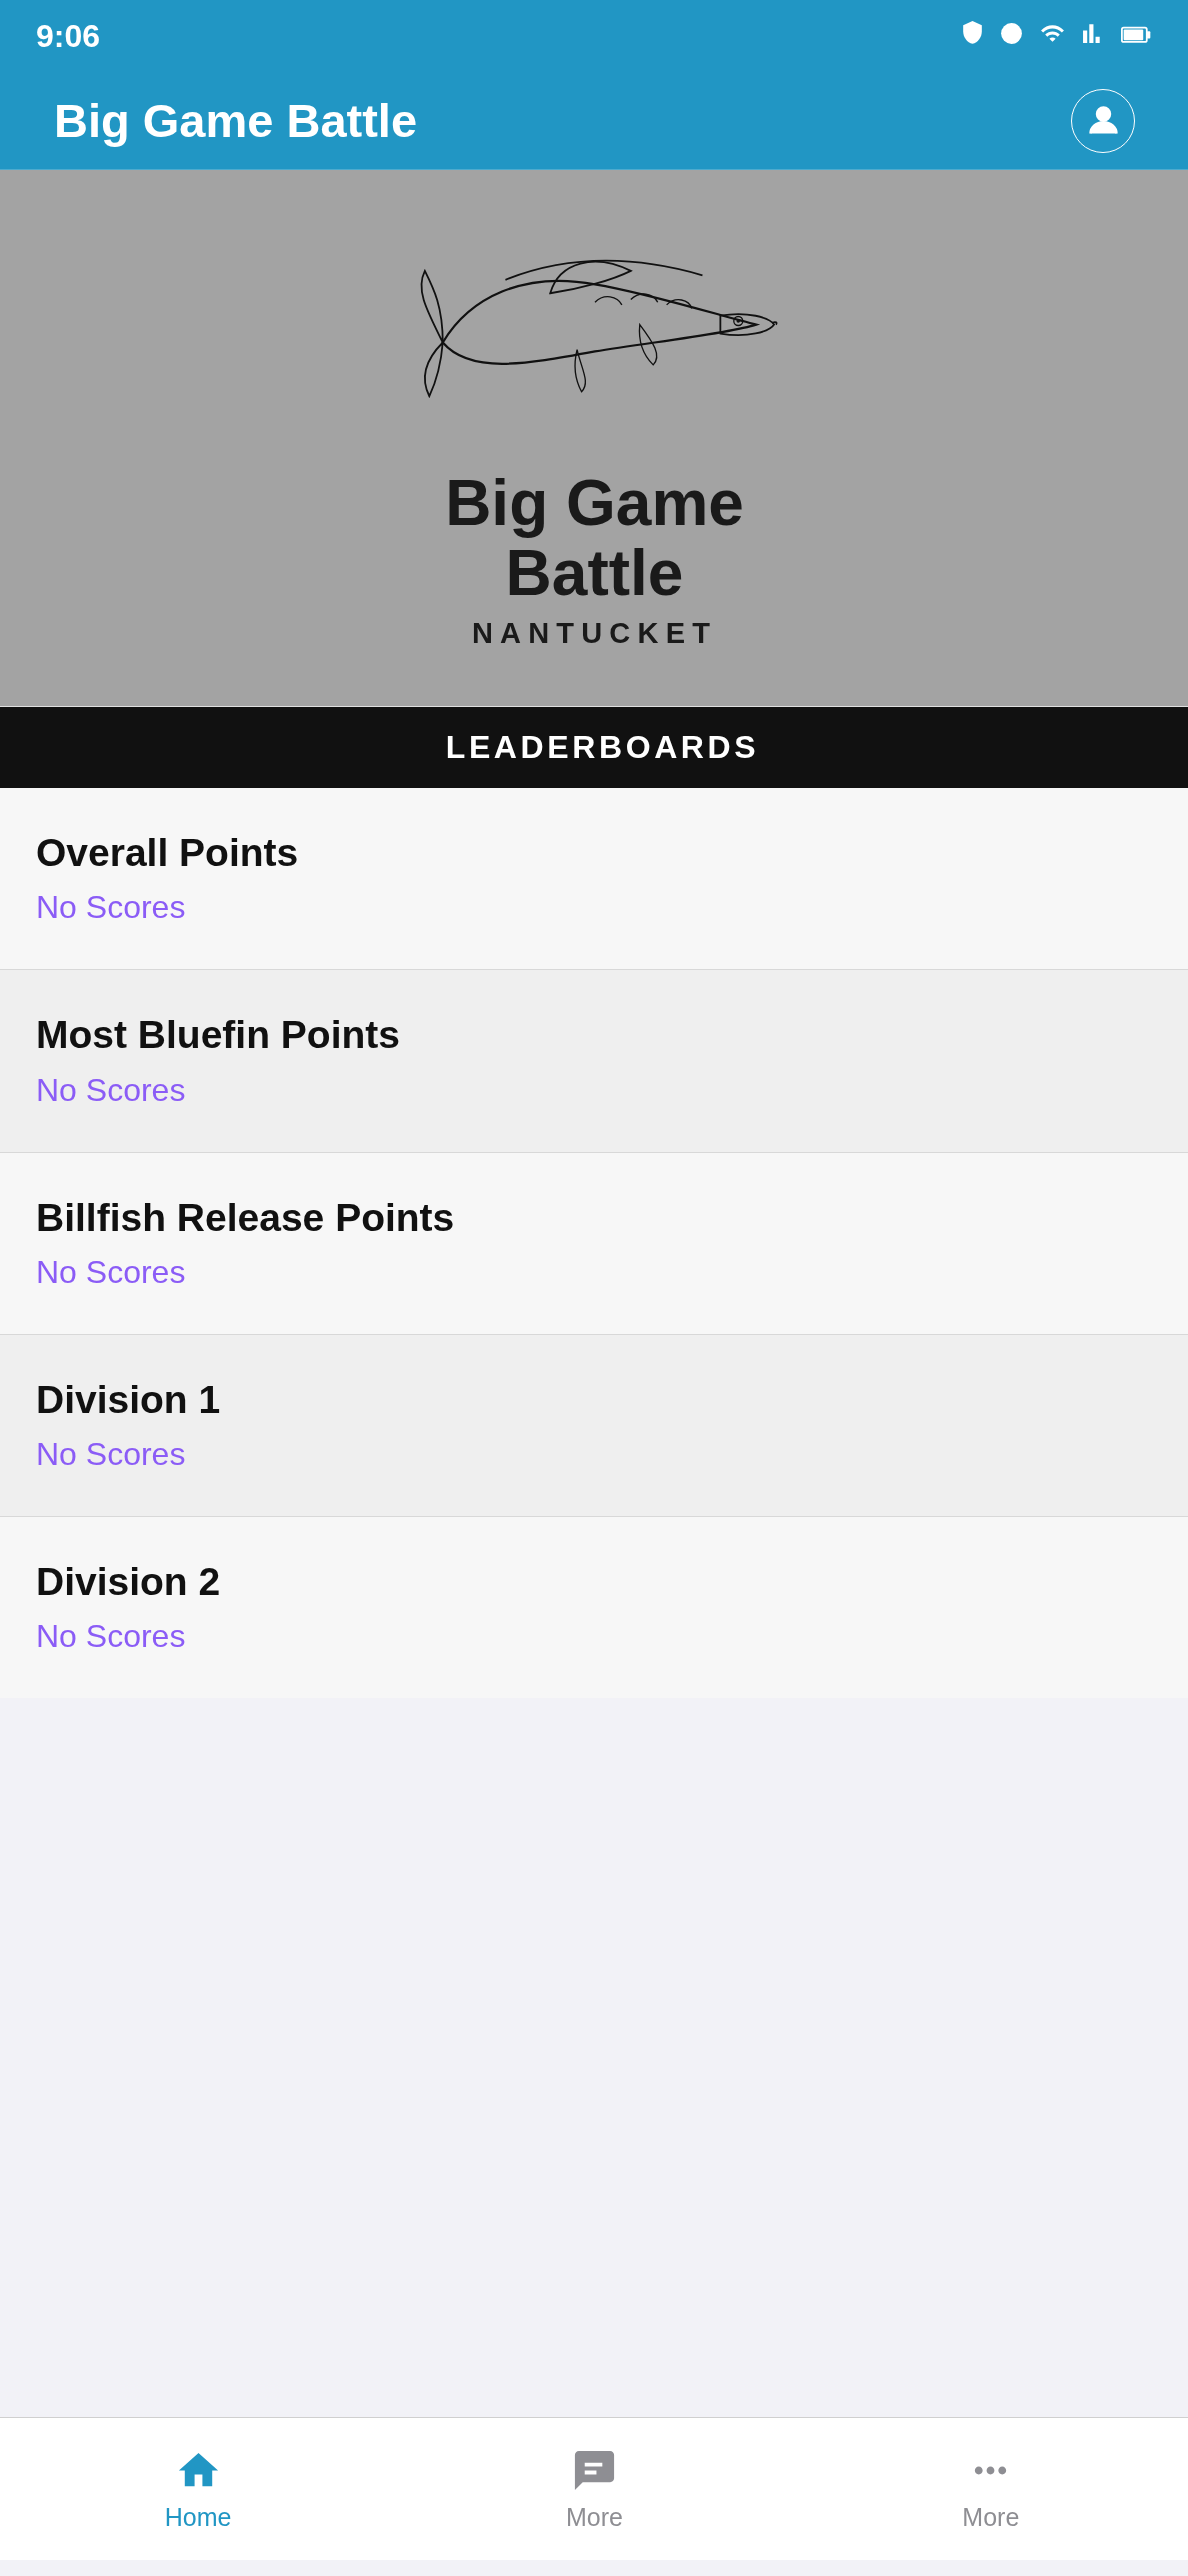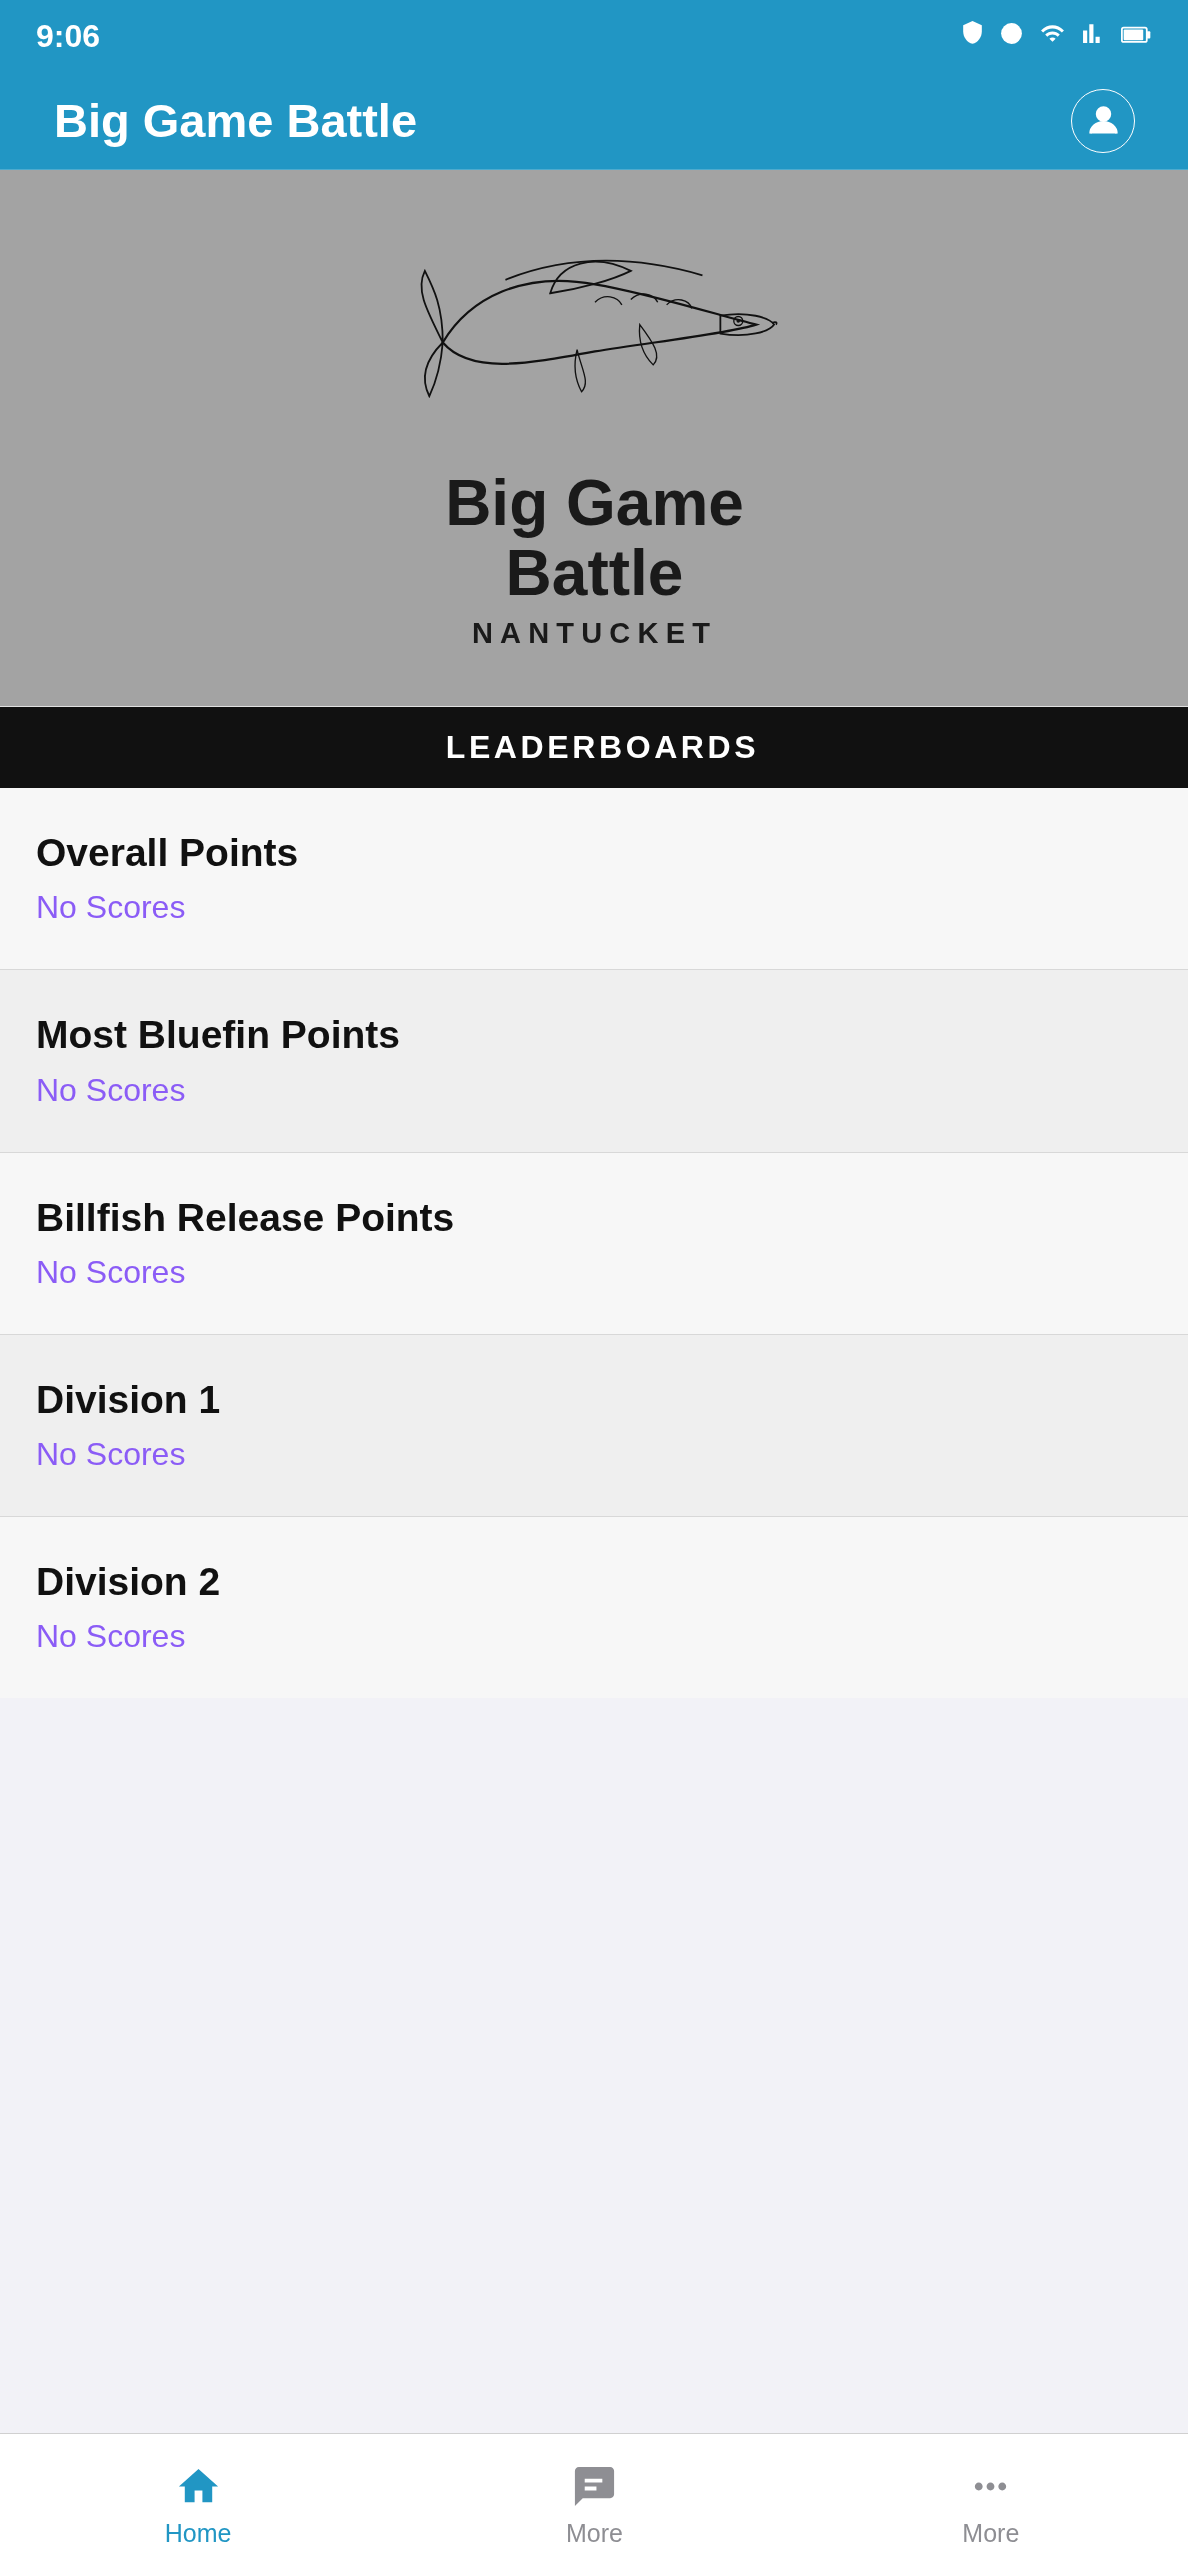--- a/index.html
+++ b/index.html
@@ -167,21 +167,21 @@
 
     .section-score {
       font-size: 32px;
       color: #8b5cf6;
       font-weight: 400;
     }
 
     
     .bottom-nav {
       position: absolute;
-      bottom: 0;
+      bottom: 16px;
       left: 0;
       width: 100%;
       height: 143px;
       background: white;
       border-top: 0.9px solid #d0d0d0;
       display: flex;
       align-items: stretch;
     }
 
     .nav-item {

